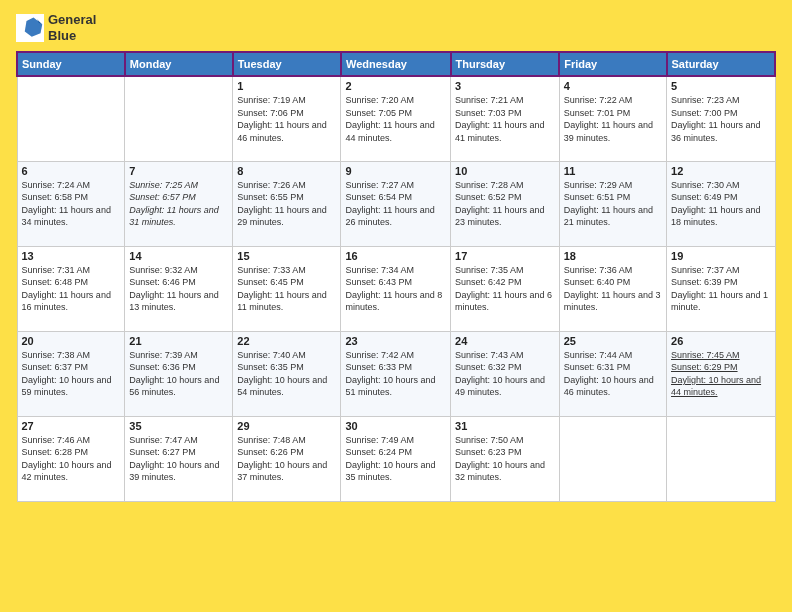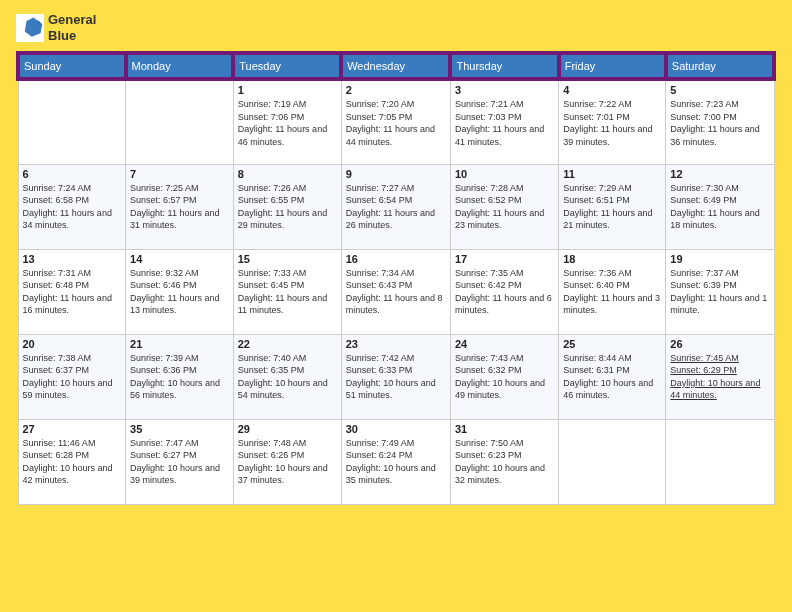--- a/index.html
+++ b/index.html
@@ -53,22 +53,22 @@
       width: 100%;
       border-collapse: collapse;
       font-size: 9.5px;
     }
     .calendar thead tr th {
       background: #3a7abf;
       color: #fff;
       padding: 5px 4px;
       text-align: left;
       font-size: 11px;
-      font-weight: normal;
-      border: 4px solid #701a75;
+      font-weight: bold;
+      border: 2px solid #701a75;
     }
     .calendar tbody tr td {
       border: 1px solid #ccc;
       vertical-align: top;
       padding: 3px 4px;
       width: 113px;
       min-height: 72px;
       height: 85px;
       background: #fff;
     }
@@ -158,21 +158,21 @@
         </tr>
         <tr>
           <td>
             <span class="day-number">6</span>
             <div class="day-info" style="white-space: pre-line;">Sunrise: 7:24 AM
 Sunset: 6:58 PM
 Daylight: 11 hours and 34 minutes.</div>
           </td>
           <td>
             <span class="day-number">7</span>
-            <div class="day-info" style="white-space: pre-line;">Sunrise: 7:25 AM
+            <div class="day-info" style="white-space: pre-line; font-style: italic;">Sunrise: 7:25 AM
 Sunset: 6:57 PM
 Daylight: 11 hours and 31 minutes.</div>
           </td>
           <td>
             <span class="day-number">8</span>
             <div class="day-info" style="white-space: pre-line;">Sunrise: 7:26 AM
 Sunset: 6:55 PM
 Daylight: 11 hours and 29 minutes.</div>
           </td>
           <td>
@@ -270,35 +270,35 @@
 Daylight: 10 hours and 51 minutes.</div>
           </td>
           <td>
             <span class="day-number">24</span>
             <div class="day-info" style="white-space: pre-line;">Sunrise: 7:43 AM
 Sunset: 6:32 PM
 Daylight: 10 hours and 49 minutes.</div>
           </td>
           <td>
             <span class="day-number">25</span>
-            <div class="day-info" style="white-space: pre-line;">Sunrise: 8:44 AM
+            <div class="day-info" style="white-space: pre-line;">Sunrise: 7:44 AM
 Sunset: 6:31 PM
 Daylight: 10 hours and 46 minutes.</div>
           </td>
           <td>
             <span class="day-number">26</span>
             <div class="day-info" style="white-space: pre-line; text-decoration: underline;">Sunrise: 7:45 AM
 Sunset: 6:29 PM
 Daylight: 10 hours and 44 minutes.</div>
           </td>
         </tr>
         <tr>
           <td>
             <span class="day-number">27</span>
-            <div class="day-info" style="white-space: pre-line;">Sunrise: 11:46 AM
+            <div class="day-info" style="white-space: pre-line;">Sunrise: 7:46 AM
 Sunset: 6:28 PM
 Daylight: 10 hours and 42 minutes.</div>
           </td>
           <td>
             <span class="day-number">35</span>
             <div class="day-info" style="white-space: pre-line;">Sunrise: 7:47 AM
 Sunset: 6:27 PM
 Daylight: 10 hours and 39 minutes.</div>
           </td>
           <td>

